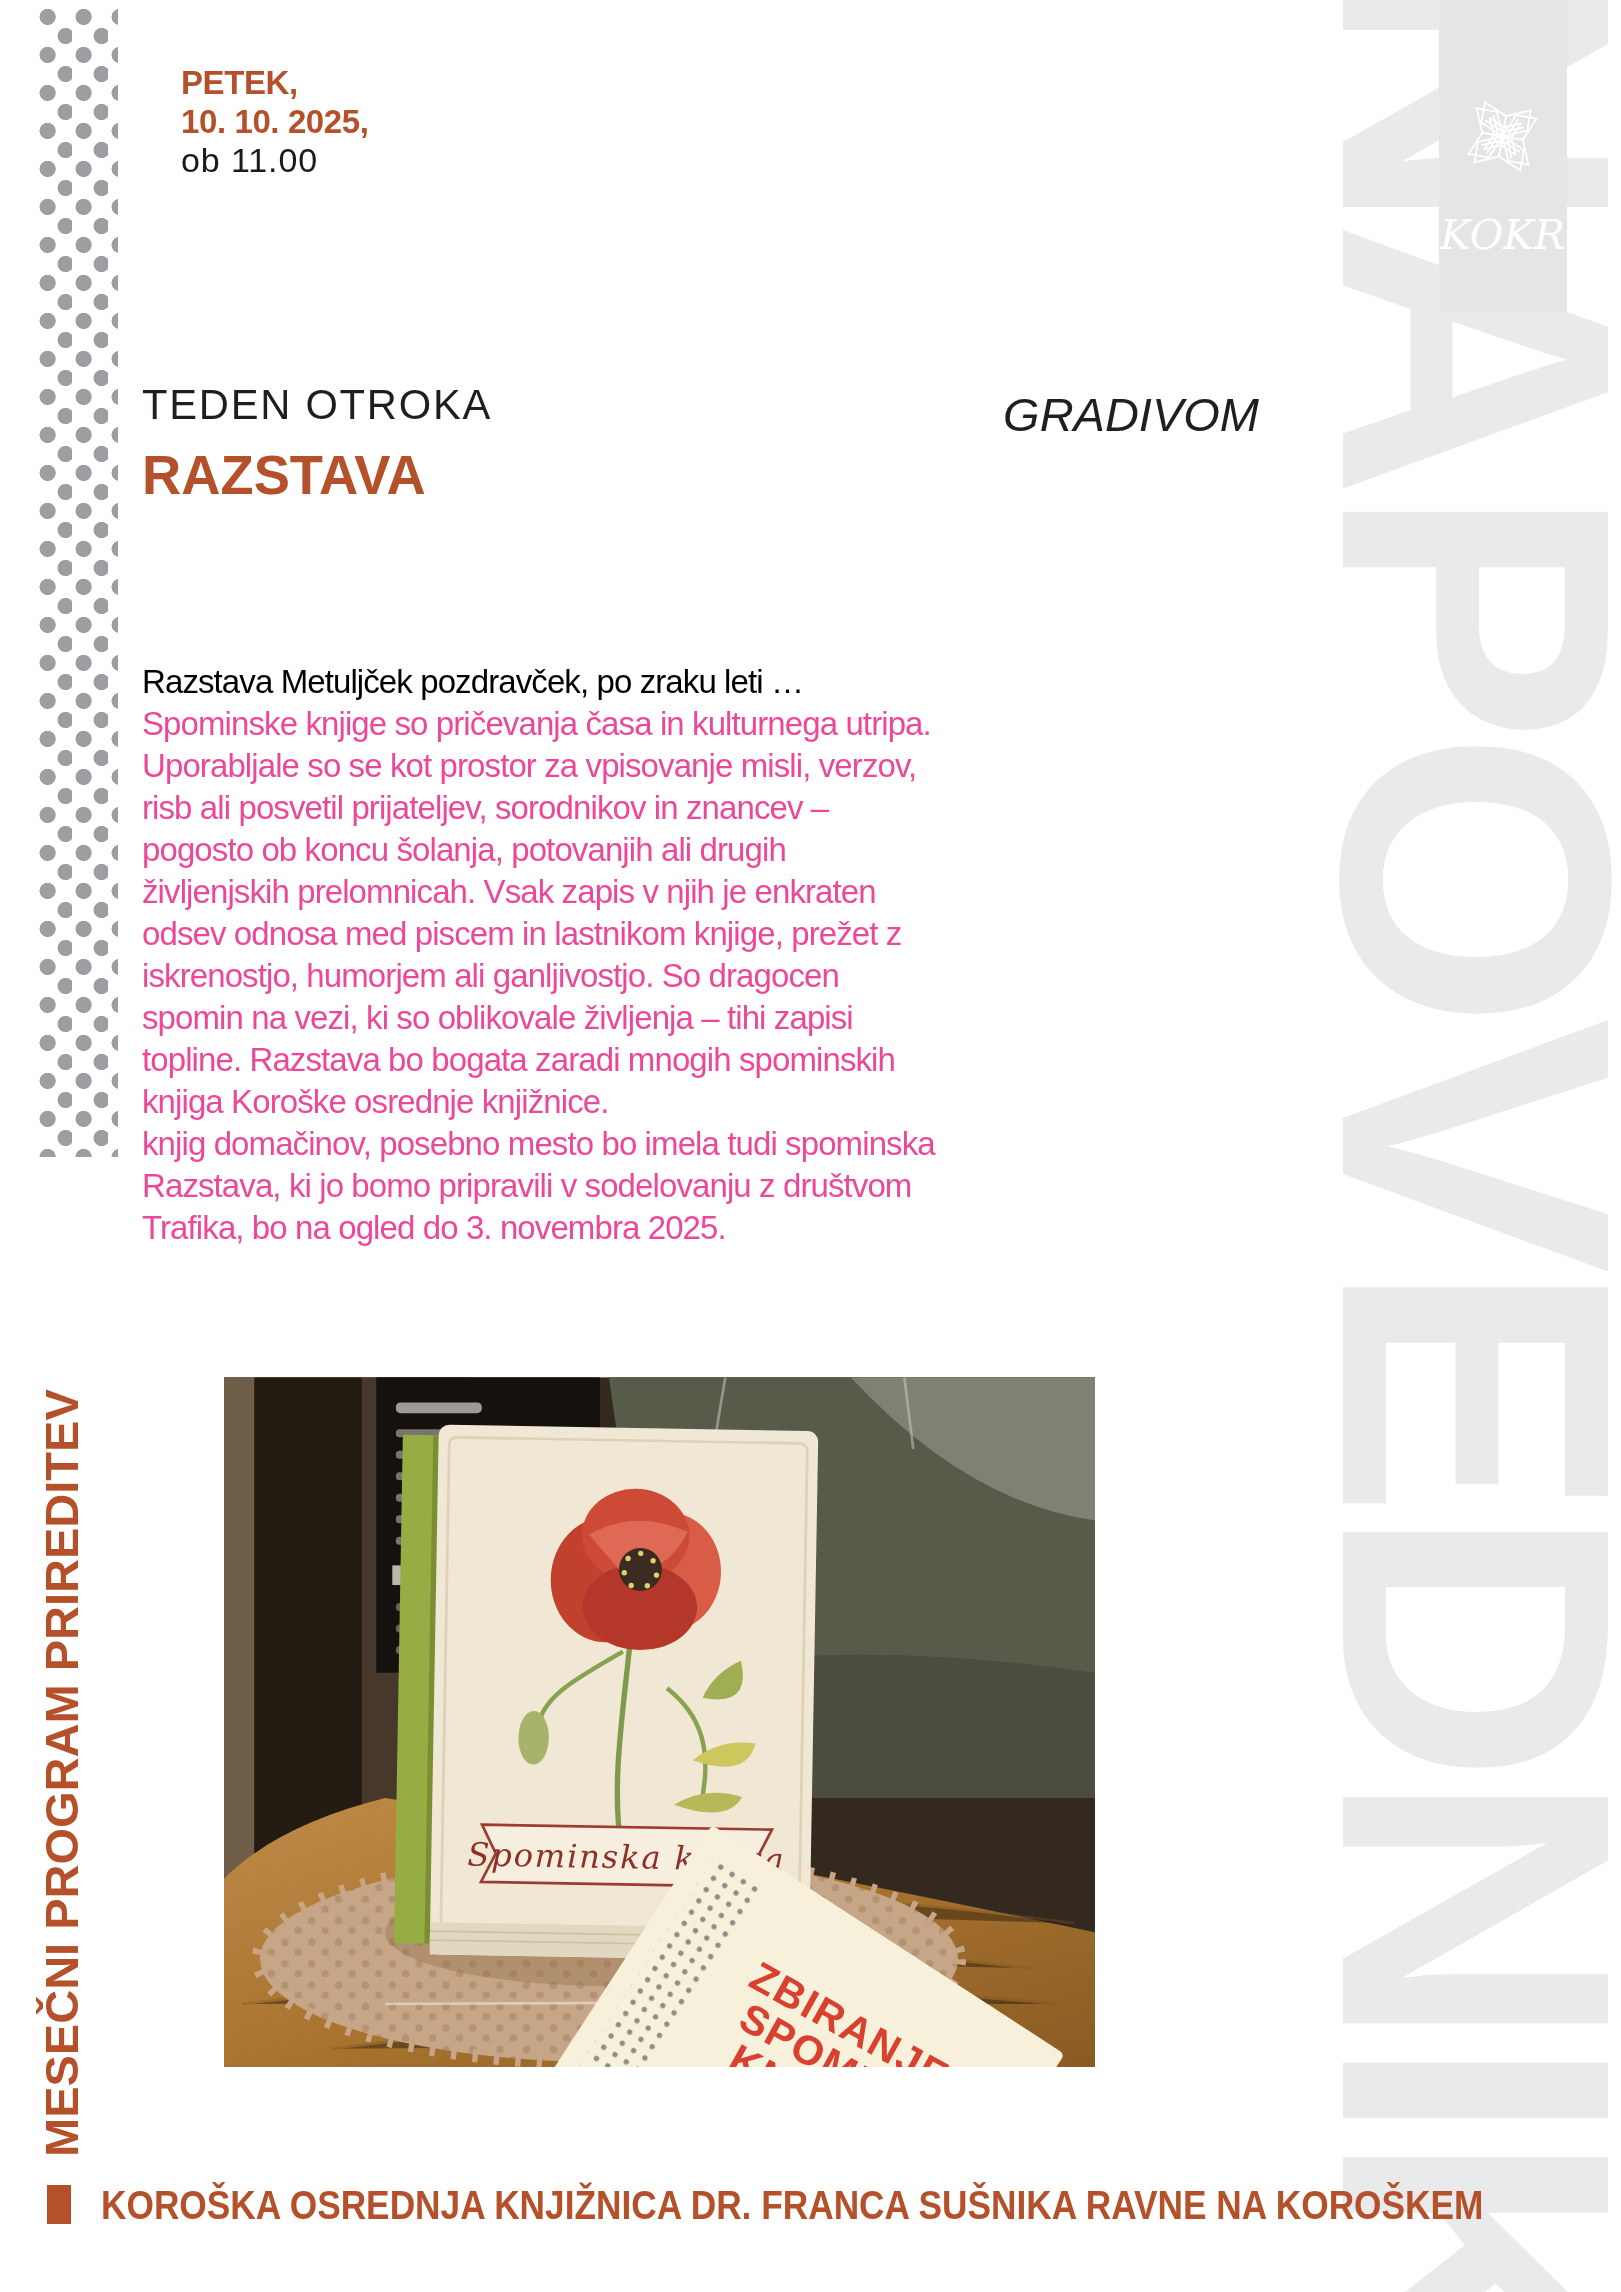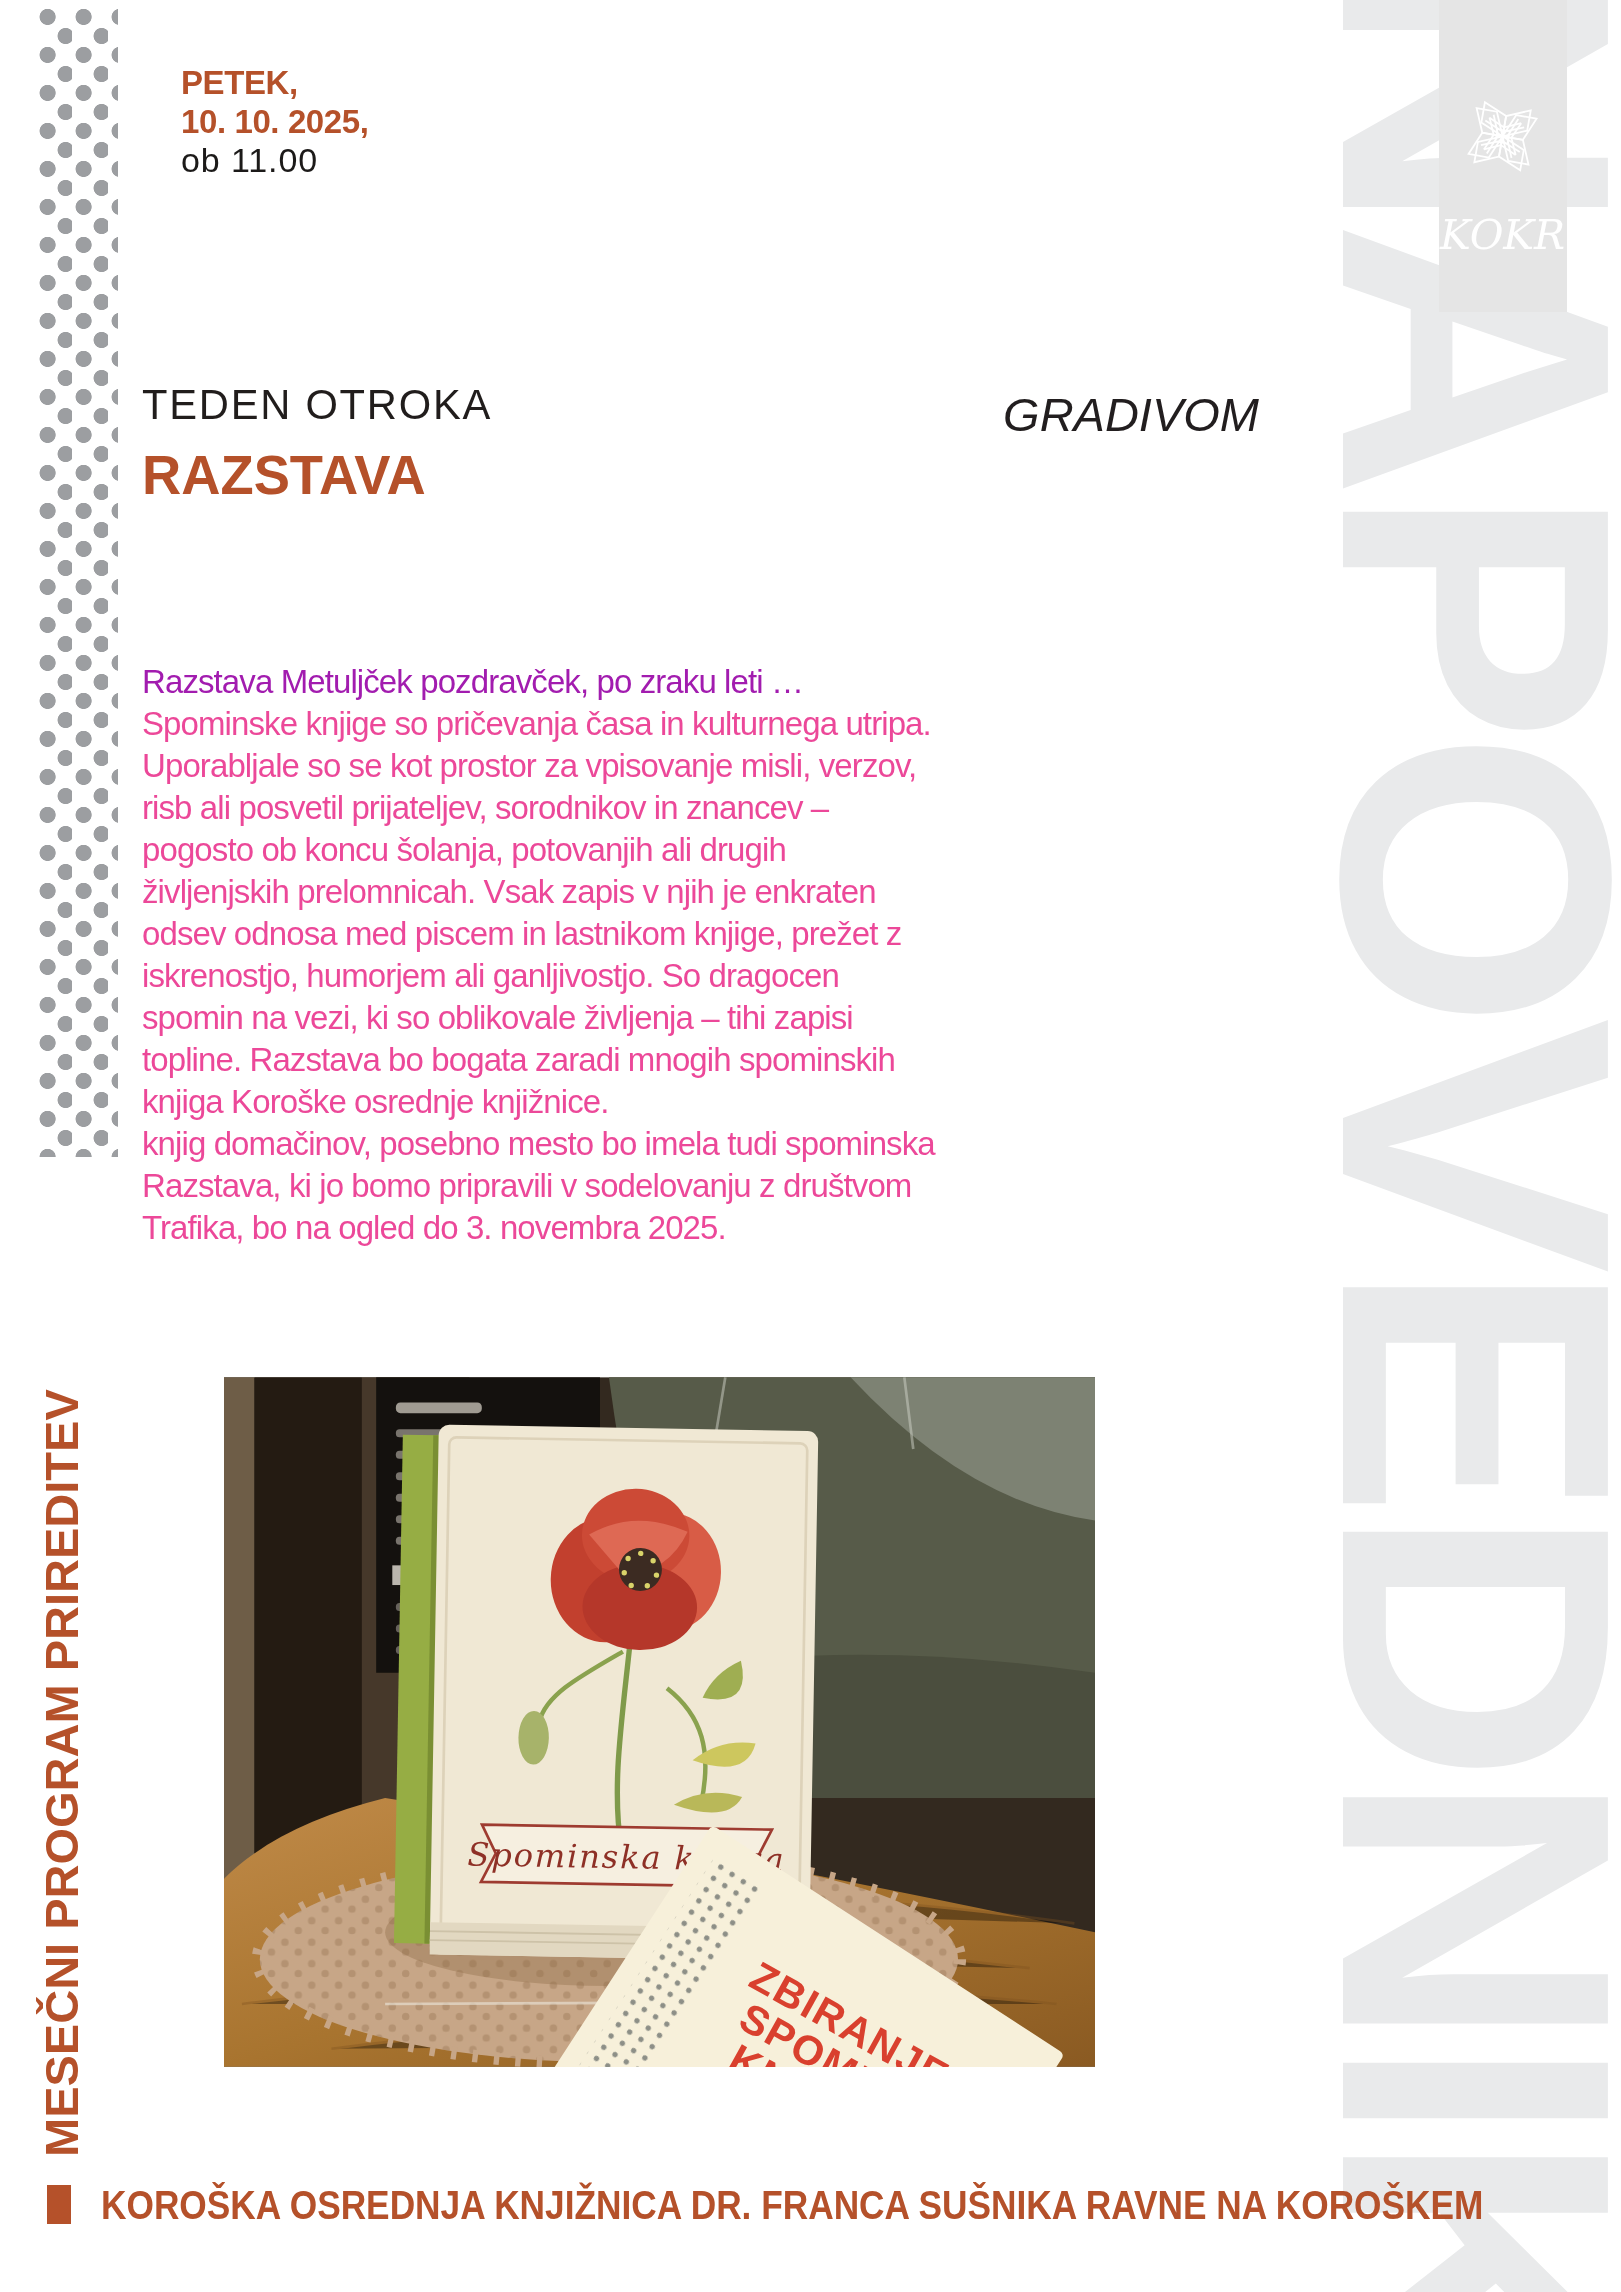--- a/index.html
+++ b/index.html
@@ -44,21 +44,21 @@
   .badge{position:absolute;top:376px;right:321px;z-index:3;text-align:right;color:#221e1f;}
   .badge .row1{display:flex;align-items:center;justify-content:flex-end;gap:21.5px;height:52px;}
   .badge .word{font-style:italic;font-size:47px;font-weight:500;letter-spacing:0;}
   .badge .dot{width:50px;height:50px;border-radius:50%;background:#b5512a;flex:0 0 auto;}
   .badge .row2{margin-top:10.7px;margin-right:41px;}
   .body-text{position:absolute;left:142px;top:661px;z-index:3;width:985px;}
   .body-text p{
     margin:0;font-size:33px;line-height:42px;letter-spacing:-0.9px;
     font-weight:400;color:#ec4899;
   }
-  .body-text p.lead{color:#a21caf;}
+  .body-text p.lead{color:#000000;}
   .photo{position:absolute;left:224px;top:1377px;width:871px;height:690px;z-index:3;overflow:hidden;}
   .side-label{
     position:absolute;left:34px;top:2157px;z-index:3;
     transform:rotate(-90deg);transform-origin:0 0;
     font-size:47px;font-weight:700;color:#b5512a;white-space:nowrap;letter-spacing:0;
   }
   .footer{position:absolute;left:47px;top:2182px;z-index:3;display:flex;align-items:flex-start;}
   .footer .sq{width:24px;height:39px;background:#b5512a;margin-top:2.7px;}
   .footer .ftext{
     margin-left:30px;font-size:41px;font-weight:700;color:#b5512a;

